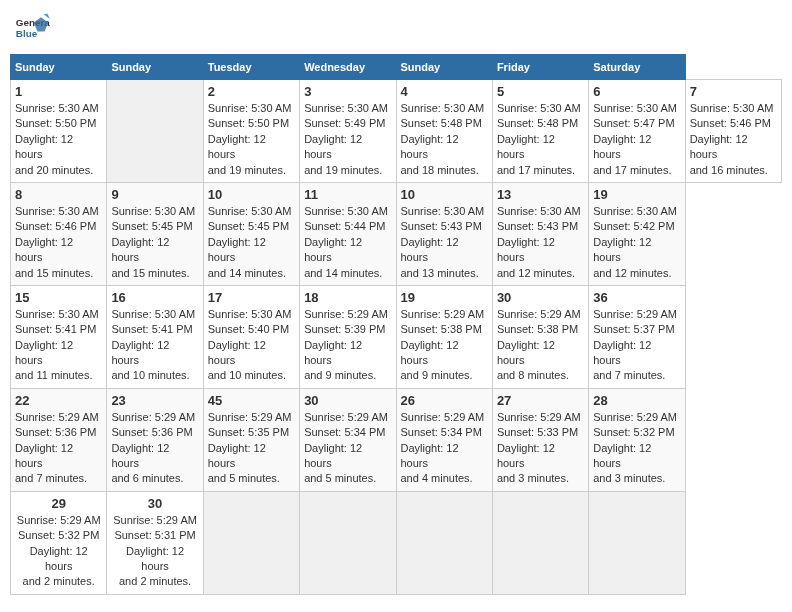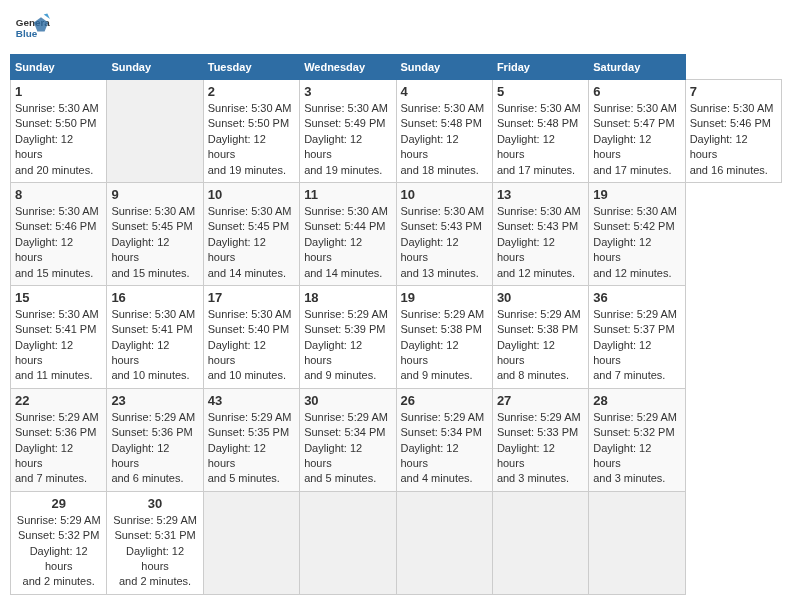--- a/index.html
+++ b/index.html
@@ -208,21 +208,21 @@
       <tr>
         <td>
           <span class="day-num">22</span>
           <div class="day-info">Sunrise: 5:29 AM<br>Sunset: 5:36 PM<br>Daylight: 12 hours<br>and 7 minutes.</div>
         </td>
         <td>
           <span class="day-num">23</span>
           <div class="day-info">Sunrise: 5:29 AM<br>Sunset: 5:36 PM<br>Daylight: 12 hours<br>and 6 minutes.</div>
         </td>
         <td>
-          <span class="day-num">43</span>
+          <span class="day-num">45</span>
           <div class="day-info">Sunrise: 5:29 AM<br>Sunset: 5:35 PM<br>Daylight: 12 hours<br>and 5 minutes.</div>
         </td>
         <td>
           <span class="day-num">30</span>
           <div class="day-info">Sunrise: 5:29 AM<br>Sunset: 5:34 PM<br>Daylight: 12 hours<br>and 5 minutes.</div>
         </td>
         <td>
           <span class="day-num">26</span>
           <div class="day-info">Sunrise: 5:29 AM<br>Sunset: 5:34 PM<br>Daylight: 12 hours<br>and 4 minutes.</div>
         </td>

